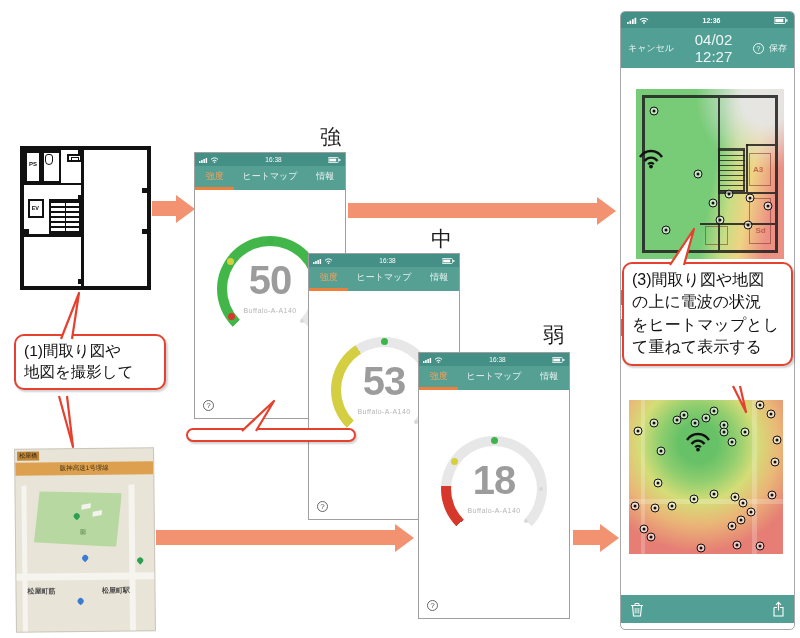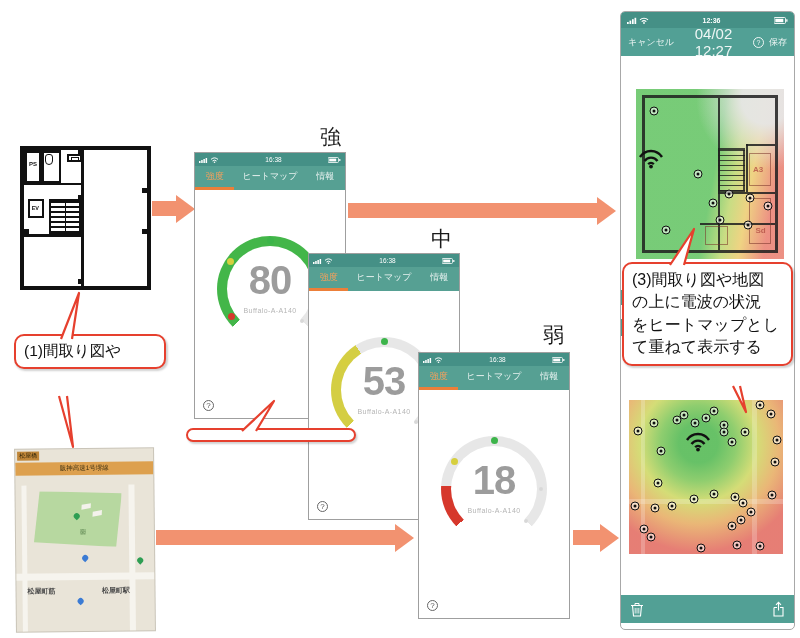--- a/index.html
+++ b/index.html
@@ -85,21 +85,21 @@
   .p1 { left:194px; top:152px; z-index:10; }
   .p2 { left:308px; top:253px; z-index:11; }
   .p3 { left:418px; top:352px; z-index:12; }
 
   
   .rphone { position:absolute; left:620px; top:11px; width:175px; height:619px; background:#fff;
     border:1.5px solid #a8a8a8; border-radius:5px; z-index:8; overflow:hidden; }
   .r-status { height:16px; background:#459086; display:flex; align-items:center; justify-content:space-between;
     padding:0 6px; color:#fff; font-size:7px; }
   .r-status .mid { flex:1; text-align:center; font-weight:bold; }
-  .r-nav { height:28px; background:#52a095; display:flex; align-items:center; gap:5px; padding:0 7px;
+  .r-nav { height:40px; background:#52a095; display:flex; align-items:center; gap:5px; padding:0 7px;
     color:rgba(255,255,255,.9); font-size:9px; }
   .r-nav .title { flex:1; text-align:center; font-size:15px; }
   .nav-help { width:11px; height:11px; border:1px solid rgba(255,255,255,.9); border-radius:50%;
     font-size:7px; line-height:10px; text-align:center; }
   .heat { position:absolute; overflow:hidden;font-weight:bold; }
   .fheat { left:15px; top:77px; width:148px; height:170px; background-color:#f2efe9;
     background:
       radial-gradient(circle at 88% 6%, rgba(230,230,230,.95) 0 12%, rgba(230,230,230,0) 34%),
       linear-gradient(100deg, rgba(105,198,105,.9) 52%, rgba(190,215,110,.85) 64%, rgba(235,200,100,.8) 74%, rgba(233,125,110,.85) 88%); }
   .fp2 { position:absolute; inset:6px; border:3px solid rgba(30,30,30,.85); }
@@ -212,21 +212,21 @@
       <div class="m-tab t3">情報</div>
     </div>
     <div class="gauge" style="--sweep: 216deg; --acol: #43b649;">
       <div class="gauge-ring"></div>
       <div class="gauge-inner"></div>
       <div class="gdot green"></div>
       <div class="gdot yellow"></div>
       <div class="gdot red"></div>
       <div class="gdot faint f1"></div>
       <div class="gdot faint f2"></div>
-      <div class="gvalue">80</div>
+      <div class="gvalue">50</div>
       <div class="gssid">Buffalo-A-A140</div>
     </div>
     <div class="help-btn">?</div>
   </div>
 
   <div class="mphone p2">
     <div class="m-status">
       <span class="sb-group">
         <svg width="9" height="6">
             <rect x="0" y="4" width="1.5" height="2" fill="#fff"></rect>
@@ -429,20 +429,21 @@
       <svg width="13" height="16" style="z-index:1;">
         <path d="M2 6.5h3M8 6.5h3v8.5H2V6.5" fill="none" stroke="#fff" stroke-width="1.1"></path>
         <path d="M6.5 1.5v8" stroke="#fff" stroke-width="1.1"></path>
         <path d="M4 3.8 L6.5 1.3 L9 3.8" fill="none" stroke="#fff" stroke-width="1.1"></path>
       </svg>
     </div>
   </div>
 
   <div class="callout c1">
     <div class="cl-line">(1)間取り図や</div>
+    <div class="cl-line">地図を撮影して</div>
   </div>
   <svg class="pointer" style="left:56px;top:290px;" width="32" height="50">
     <path d="M5 49 L23 3 L16 49" fill="#fff" stroke="#e6402e" stroke-width="2.2" stroke-linejoin="round"></path>
   </svg>
   <svg class="pointer" style="left:54px;top:394px;" width="32" height="56">
     <path d="M5 2 L19 53 L13 2" fill="#fff" stroke="#e6402e" stroke-width="2.2" stroke-linejoin="round"></path>
   </svg>
 
   <div class="callout c2">
   </div>

